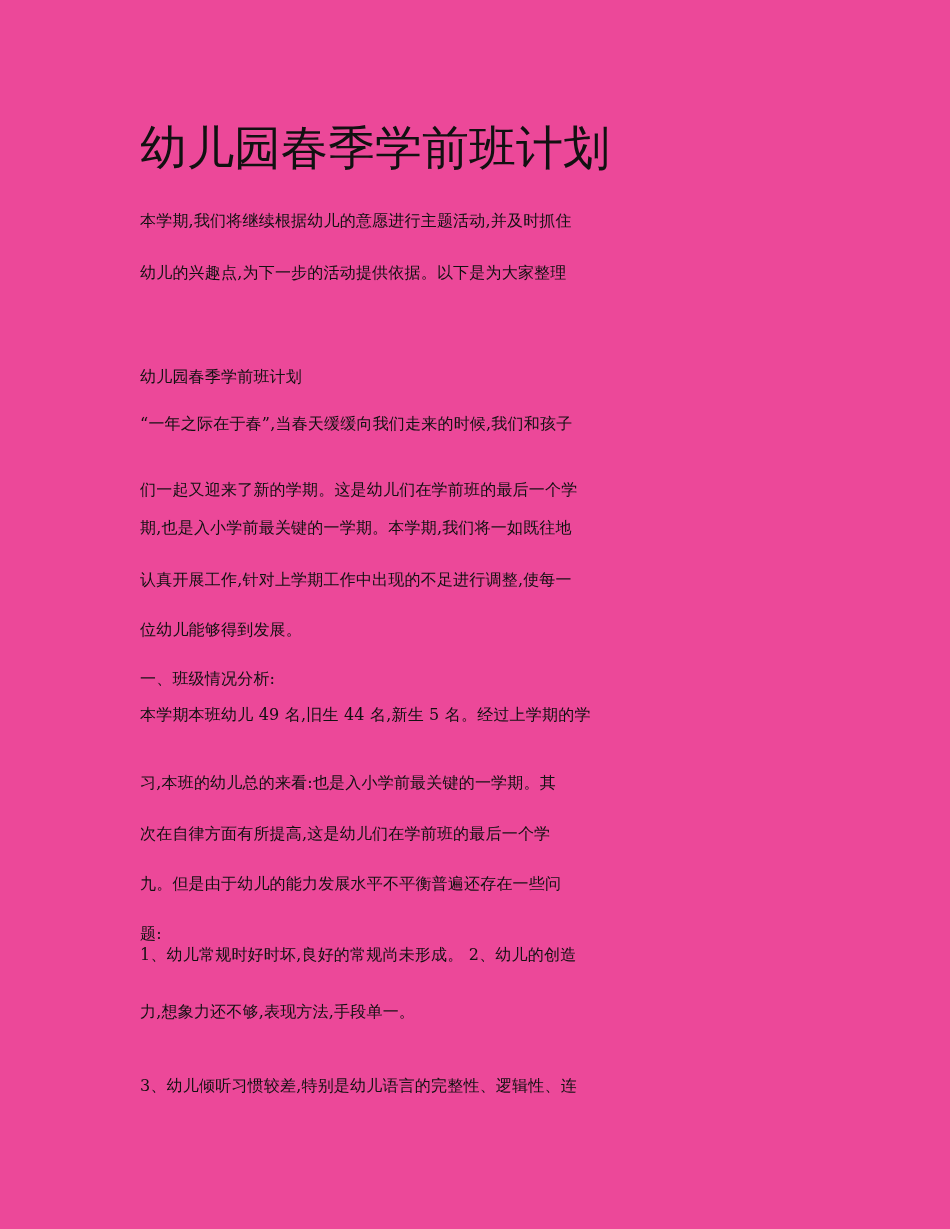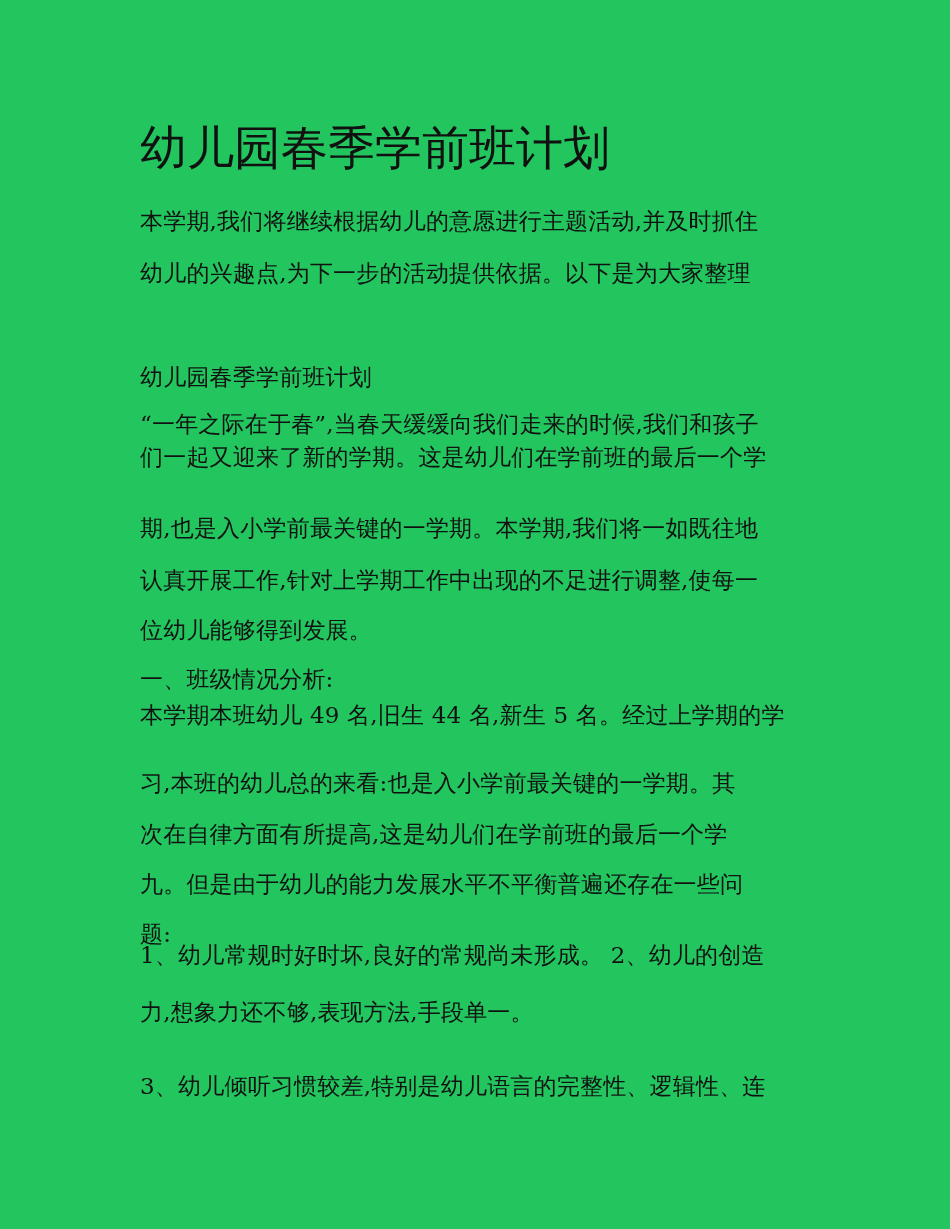--- a/index.html
+++ b/index.html
@@ -14,53 +14,53 @@
       overflow: hidden;
       font-family: "DejaVu Serif", "Liberation Serif", serif;
       color: #111111;
     }
     .page {
       position: absolute;
       left: 0;
       top: 0;
       width: 950px;
       height: 1229px;
-      background: #22c55e;
+      background: #ec4899;
     }
     .title {
       position: absolute;
       left: 140px;
       top: 118px;
       font-size: 47px;
       line-height: 60px;
       letter-spacing: 0px;
       white-space: nowrap;
       font-weight: normal;
       margin: 0;
     }
     .line {
       position: absolute;
       left: 140px;
-      font-size: 23px;
+      font-size: 16px;
       line-height: 30px;
       white-space: nowrap;
       letter-spacing: 0.2px;
     }
   </style>
 </head>
 <body>
 
 <div class="page">
   <h1 class="title">幼儿园春季学前班计划</h1>
 
   <div class="line" style="top:206px">本学期,我们将继续根据幼儿的意愿进行主题活动,并及时抓住</div>
   <div class="line" style="top:258px">幼儿的兴趣点,为下一步的活动提供依据。以下是为大家整理</div>
   <div class="line" style="top:362px">幼儿园春季学前班计划</div>
   <div class="line" style="top:409px">“一年之际在于春”,当春天缓缓向我们走来的时候,我们和孩子</div>
-  <div class="line" style="top:442px">们一起又迎来了新的学期。这是幼儿们在学前班的最后一个学</div>
+  <div class="line" style="top:475px">们一起又迎来了新的学期。这是幼儿们在学前班的最后一个学</div>
   <div class="line" style="top:513px">期,也是入小学前最关键的一学期。本学期,我们将一如既往地</div>
   <div class="line" style="top:565px">认真开展工作,针对上学期工作中出现的不足进行调整,使每一</div>
   <div class="line" style="top:615px">位幼儿能够得到发展。</div>
   <div class="line" style="top:664px">一、班级情况分析:</div>
   <div class="line" style="top:700px">本学期本班幼儿 49 名,旧生 44 名,新生 5 名。经过上学期的学</div>
   <div class="line" style="top:768px">习,本班的幼儿总的来看:也是入小学前最关键的一学期。其</div>
   <div class="line" style="top:819px">次在自律方面有所提高,这是幼儿们在学前班的最后一个学</div>
   <div class="line" style="top:869px">九。但是由于幼儿的能力发展水平不平衡普遍还存在一些问</div>
   <div class="line" style="top:919px">题:</div>
   <div class="line" style="top:940px">1、幼儿常规时好时坏,良好的常规尚未形成。 2、幼儿的创造</div>

